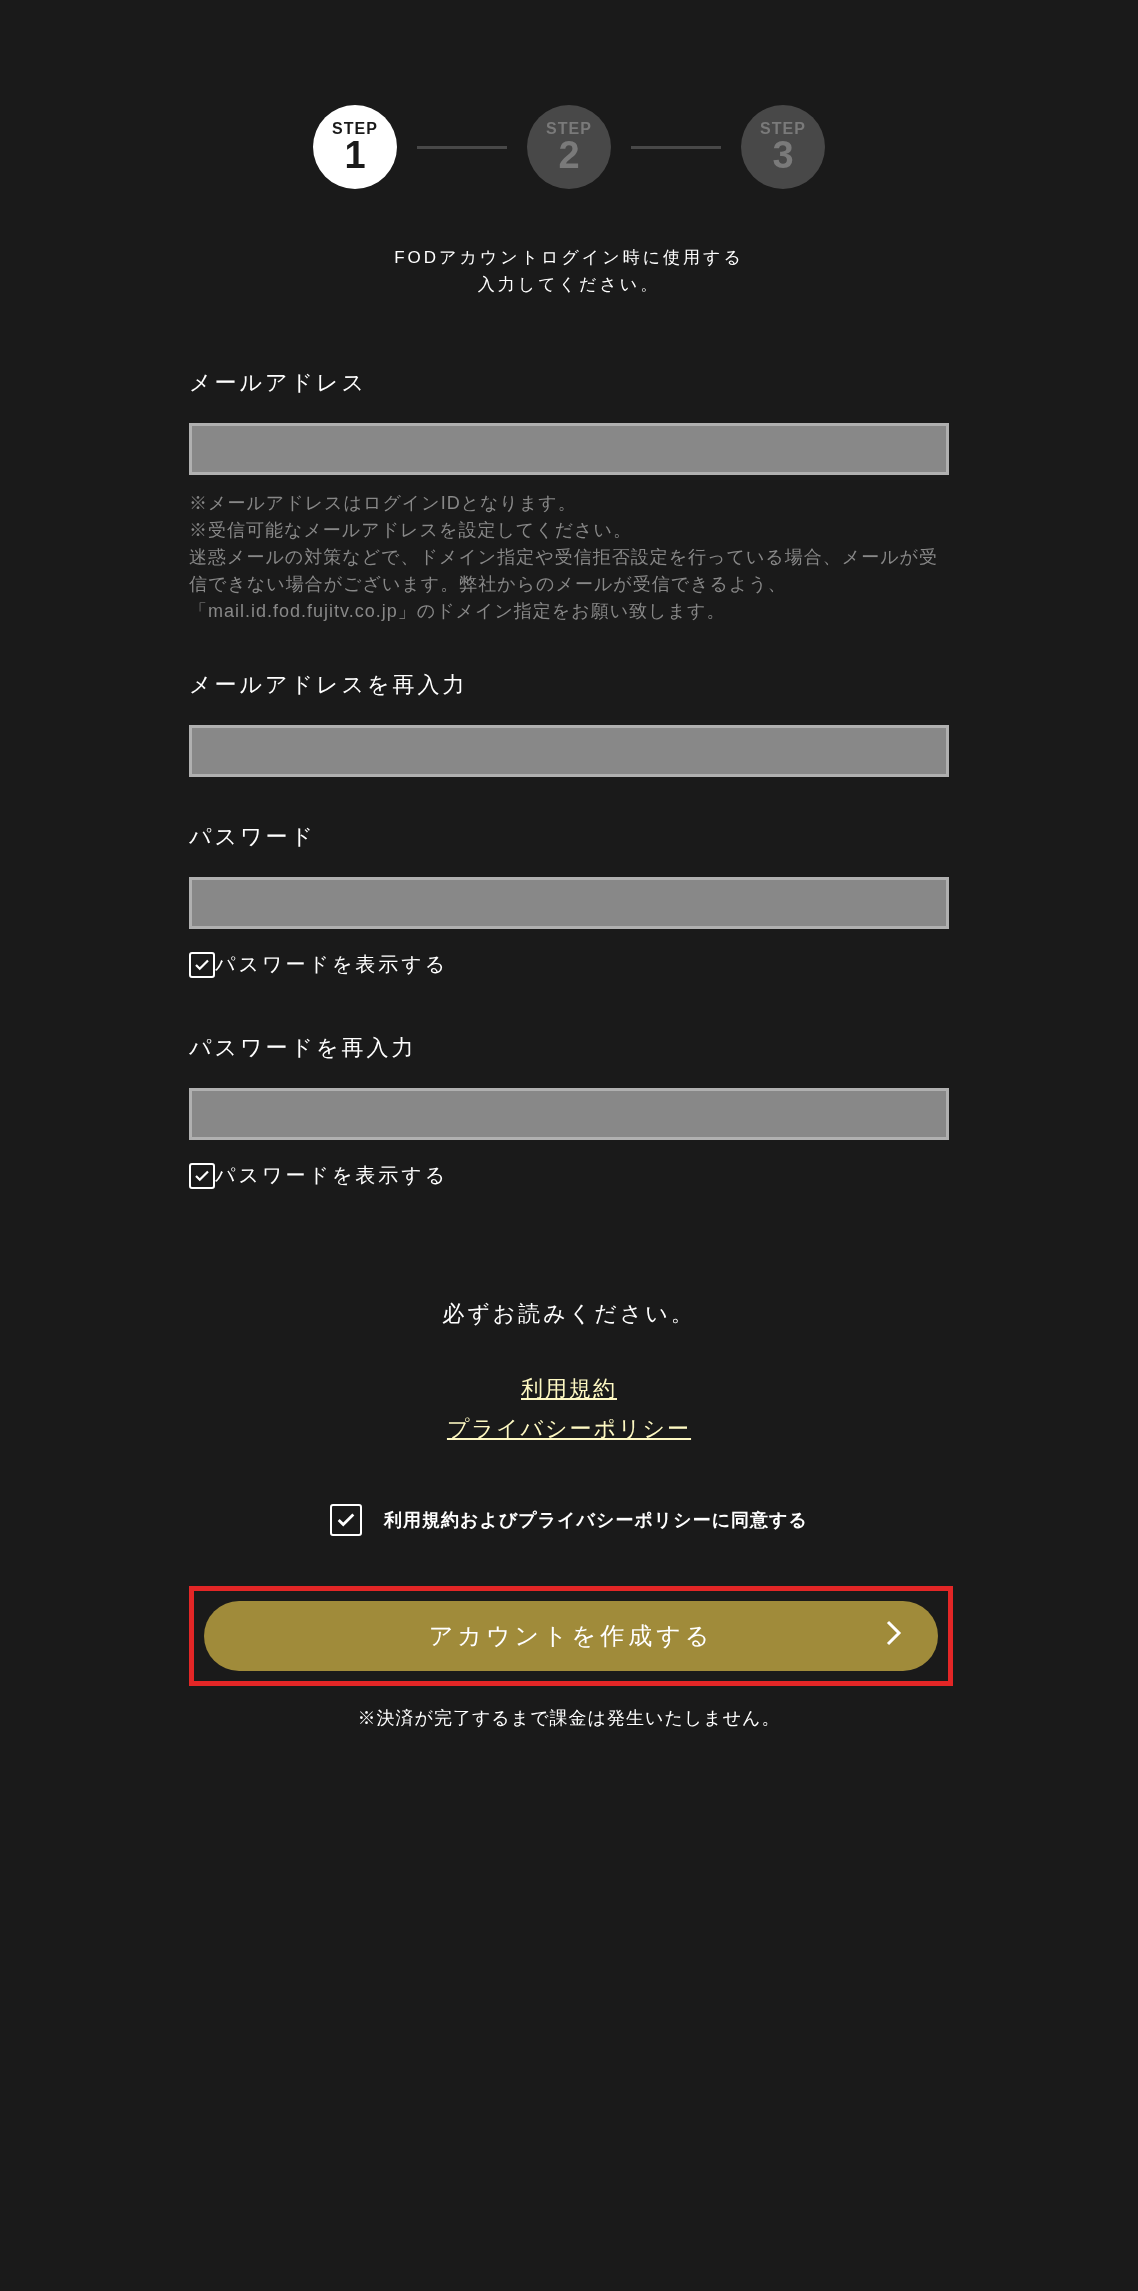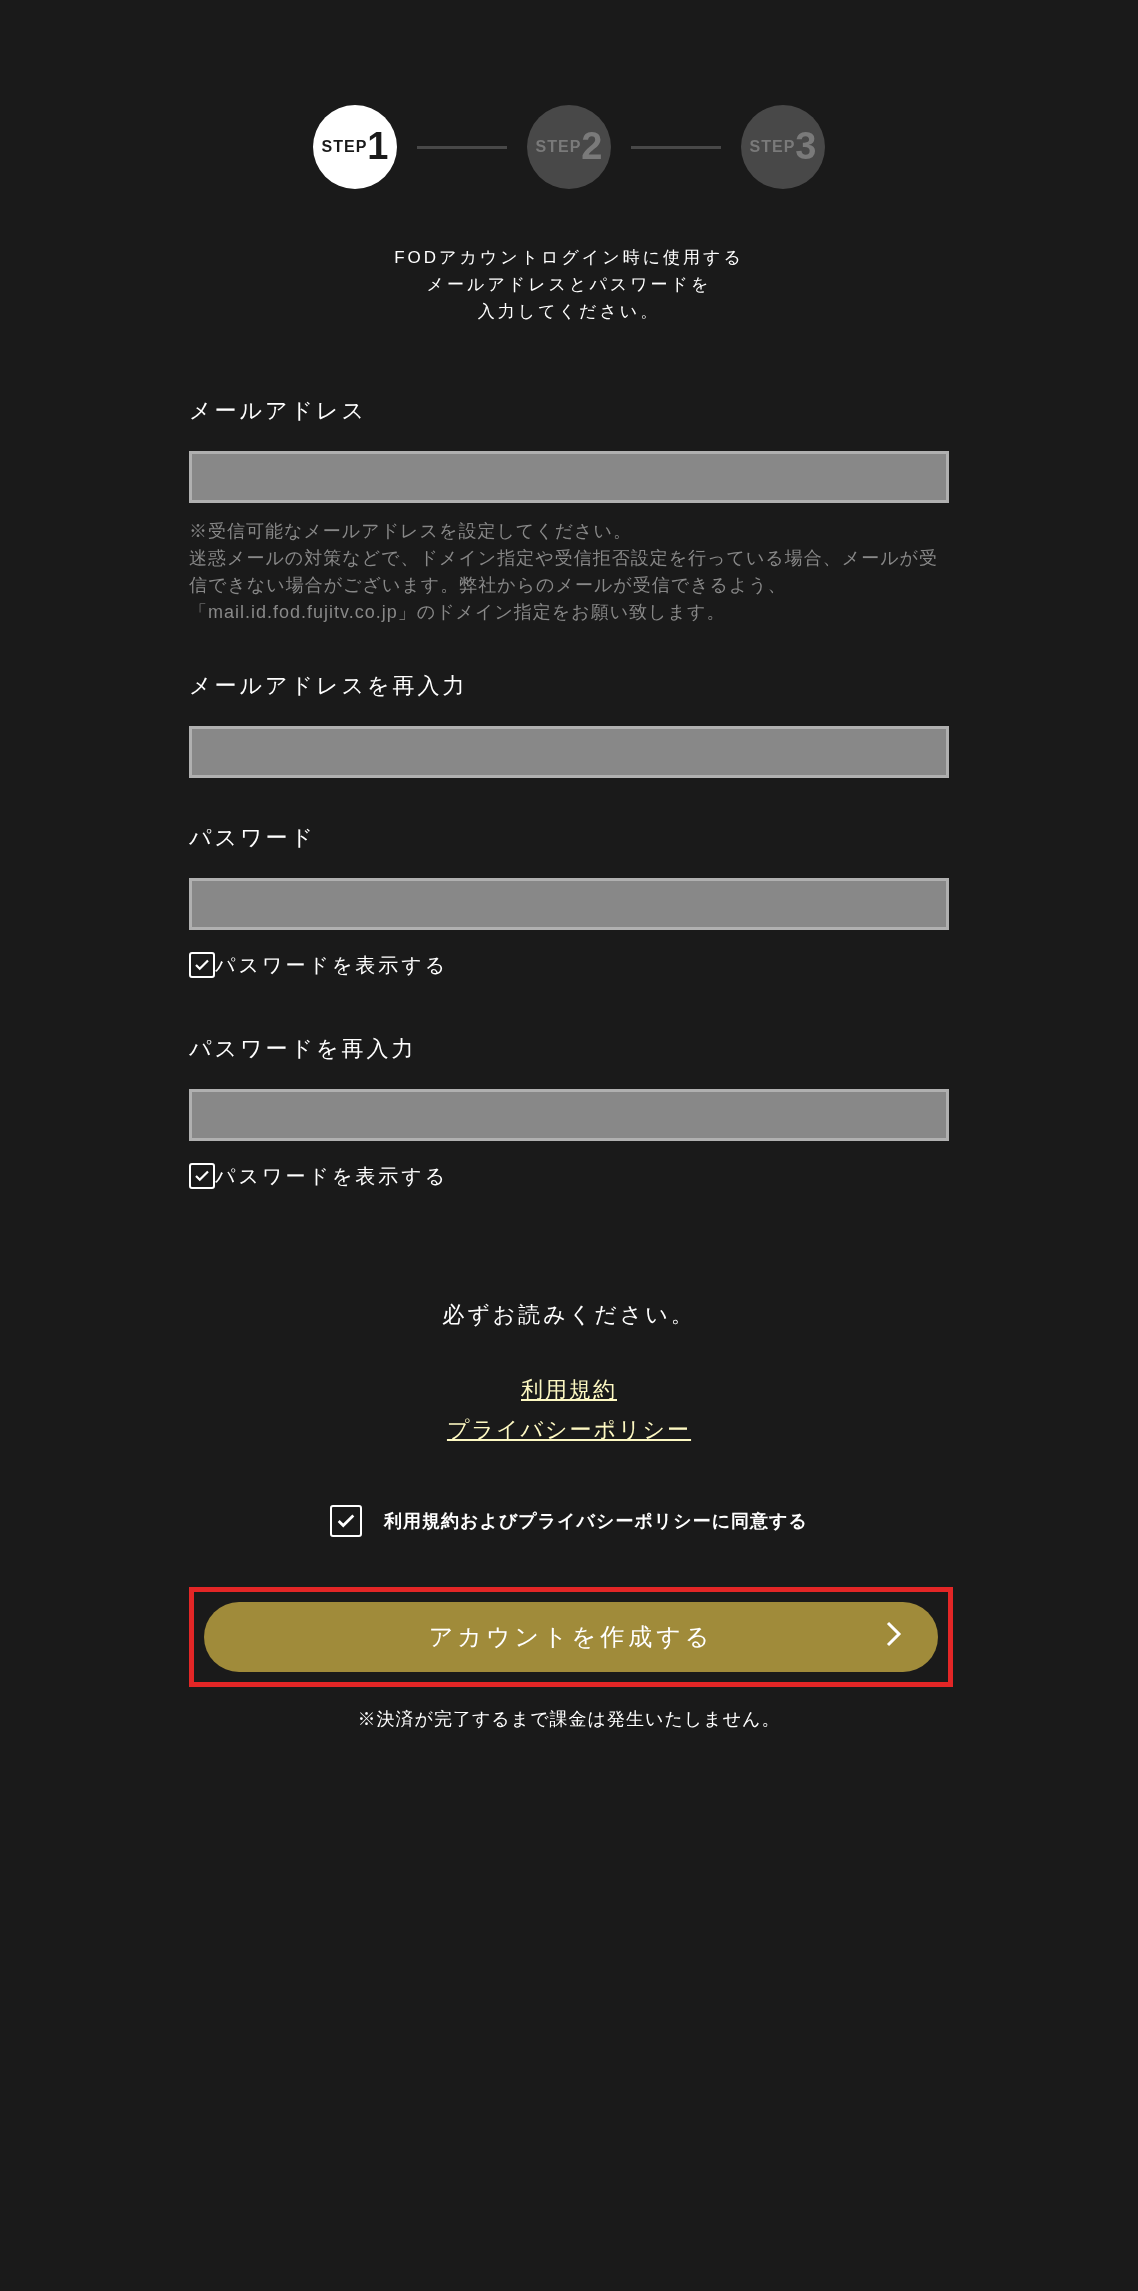--- a/index.html
+++ b/index.html
@@ -24,21 +24,21 @@
       align-items: center;
       justify-content: center;
       padding-top: 105px;
       padding-bottom: 55px;
     }
     .step-circle {
       width: 84px;
       height: 84px;
       border-radius: 50%;
       display: flex;
-      flex-direction: row;
+      flex-direction: column;
       align-items: center;
       justify-content: center;
       font-weight: bold;
     }
     .step-circle.active {
       background-color: #ffffff;
       color: #1a1a1a;
     }
     .step-circle.inactive {
       background-color: #484848;
@@ -212,28 +212,28 @@
     </div>
     <div class="step-connector"></div>
     <div class="step-circle inactive">
       <div class="step-label">STEP</div>
       <div class="step-number">3</div>
     </div>
   </div>
 
   <div class="instructions">
     <div>FODアカウントログイン時に使用する</div>
-    <div>メールアドレスとパスワードを</div>
     <div>入力してください。</div>
   </div>
 
   <div class="form-group">
     <label class="form-label">メールアドレス</label>
     <input type="text" class="form-input" style="">
     <div class="help-text">
+      <div>※メールアドレスはログインIDとなります。</div>
       <div>※受信可能なメールアドレスを設定してください。</div>
       <div>迷惑メールの対策などで、ドメイン指定や受信拒否設定を行っている場合、メールが受信できない場合がございます。弊社からのメールが受信できるよう、「mail.id.fod.fujitv.co.jp」のドメイン指定をお願い致します。</div>
     </div>
   </div>
 
   <div class="form-group" style="margin-top: 45px;">
     <label class="form-label">メールアドレスを再入力</label>
     <input type="text" class="form-input" style="">
   </div>
 

